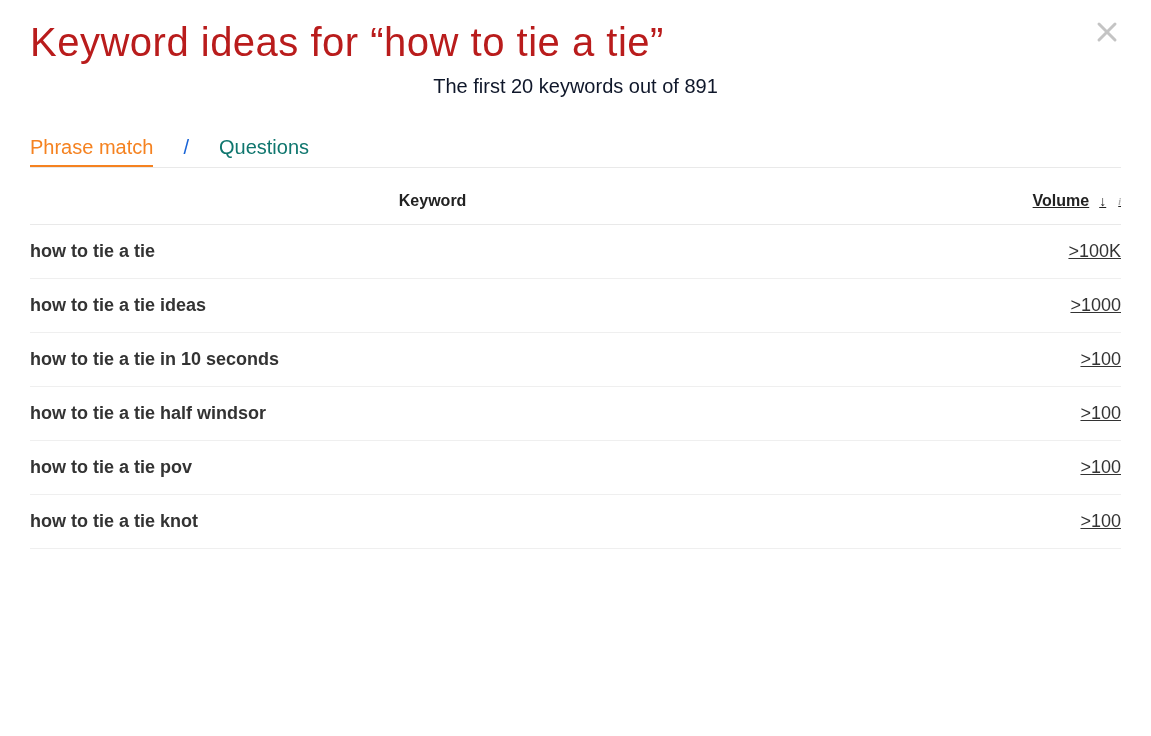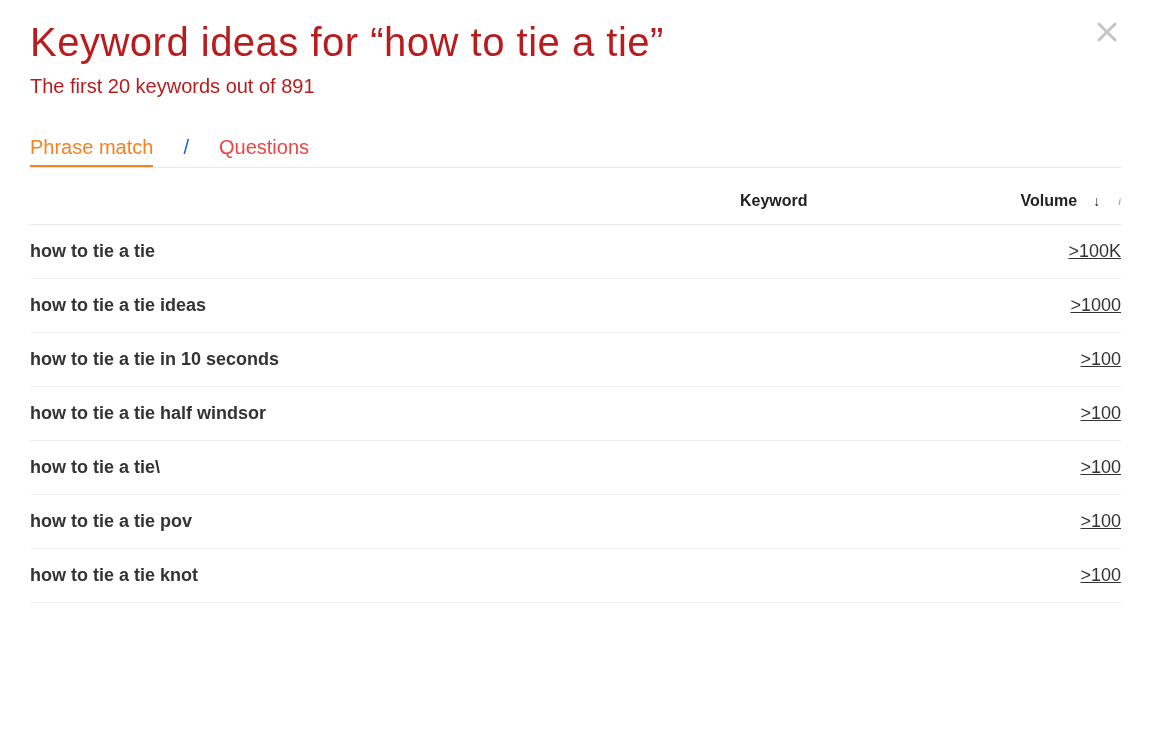--- a/index.html
+++ b/index.html
@@ -21,55 +21,56 @@
       font-family: "Arial Black", Arial, sans-serif;
       font-weight: 400;
       font-size: 40px;
       letter-spacing: 0.5px;
       color: #b91c1c;
       font-stretch: condensed;
     }
     .subtitle {
       margin-top: 10px;
       font-size: 20px;
-      color: #b91c1c;
+      color: #0f172a;
       font-weight: 400;
+      text-align: center;
     }
     .tabs {
       margin-top: 38px;
       display: flex;
       align-items: baseline;
       font-size: 20px;
       font-weight: 500;
       gap: 20px;
     }
     .tab-active {
       color: #f58220;
       padding-bottom: 6px;
       border-bottom: 2px solid #f58220;
       cursor: pointer;
     }
     .tab-sep { margin: 0 10px; color: #1863d6; }
-    .tab-inactive { color: #ef4444; cursor: pointer; }
+    .tab-inactive { color: #0f766e; cursor: pointer; }
     .tabs-rule { border-bottom: 1px solid #e9e9e9; margin-top: 0px; }
 
     table.kw { width: 100%; border-collapse: collapse; margin-top: 0; }
     thead th {
-      text-align: right;
+      text-align: center;
       font-size: 16px;
       font-weight: 700;
       color: #222;
       padding: 24px 0 14px 0;
       border-bottom: 1px solid #e9e9e9;
     }
     thead th.vol {
       text-align: right;
       white-space: nowrap;
     }
-    .vol-inner { display: inline-flex; align-items: center; gap: 16px; justify-content: flex-end; }
+    .vol-inner { display: inline-flex; align-items: center; gap: 10px; justify-content: flex-end; text-decoration: underline; }
     .sort-arrow { font-size: 14px; line-height: 1; color: #222; }
     .info-icon { font-size: 10px; font-family: Georgia, serif; color: #b0b0b0; font-style: italic; padding-left: 2px; }
 
     tbody td {
       padding: 16px 0;
       border-bottom: 1px solid #efefef;
       font-size: 18px;
       color: #333;
       vertical-align: middle;
     }
@@ -125,24 +126,20 @@
         </tr>
         <tr>
           <td class="keyword-cell">how to tie a tie in 10 seconds</td>
           <td class="volume-cell">&gt;100</td>
         </tr>
         <tr>
           <td class="keyword-cell">how to tie a tie half windsor</td>
           <td class="volume-cell">&gt;100</td>
         </tr>
         <tr>
-          <td class="keyword-cell">how to tie a tie\</td>
-          <td class="volume-cell">&gt;100</td>
-        </tr>
-        <tr>
           <td class="keyword-cell">how to tie a tie pov</td>
           <td class="volume-cell">&gt;100</td>
         </tr>
         <tr>
           <td class="keyword-cell">how to tie a tie knot</td>
           <td class="volume-cell">&gt;100</td>
         </tr>
       </tbody>
   </table>
 </div>

